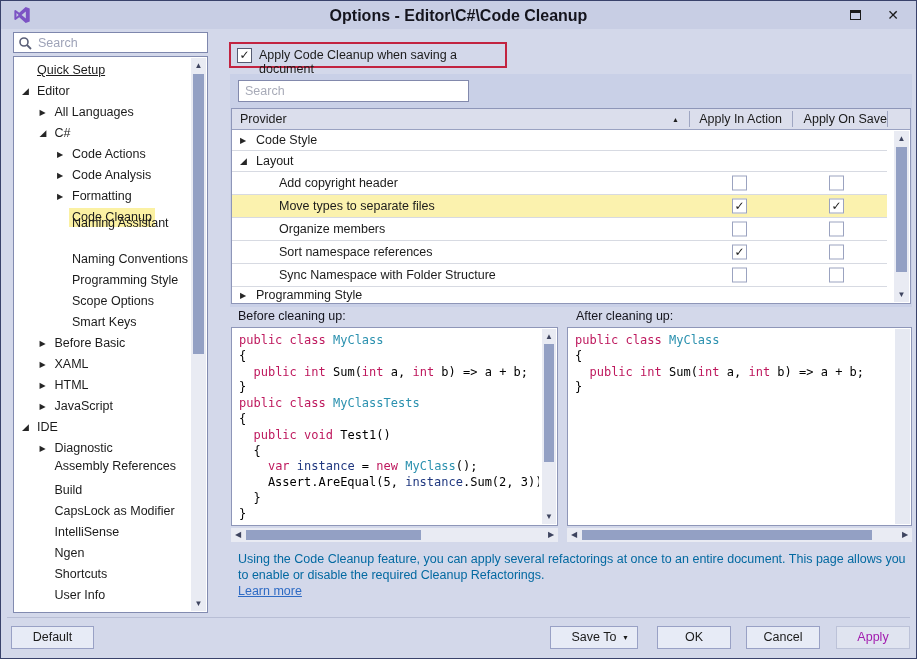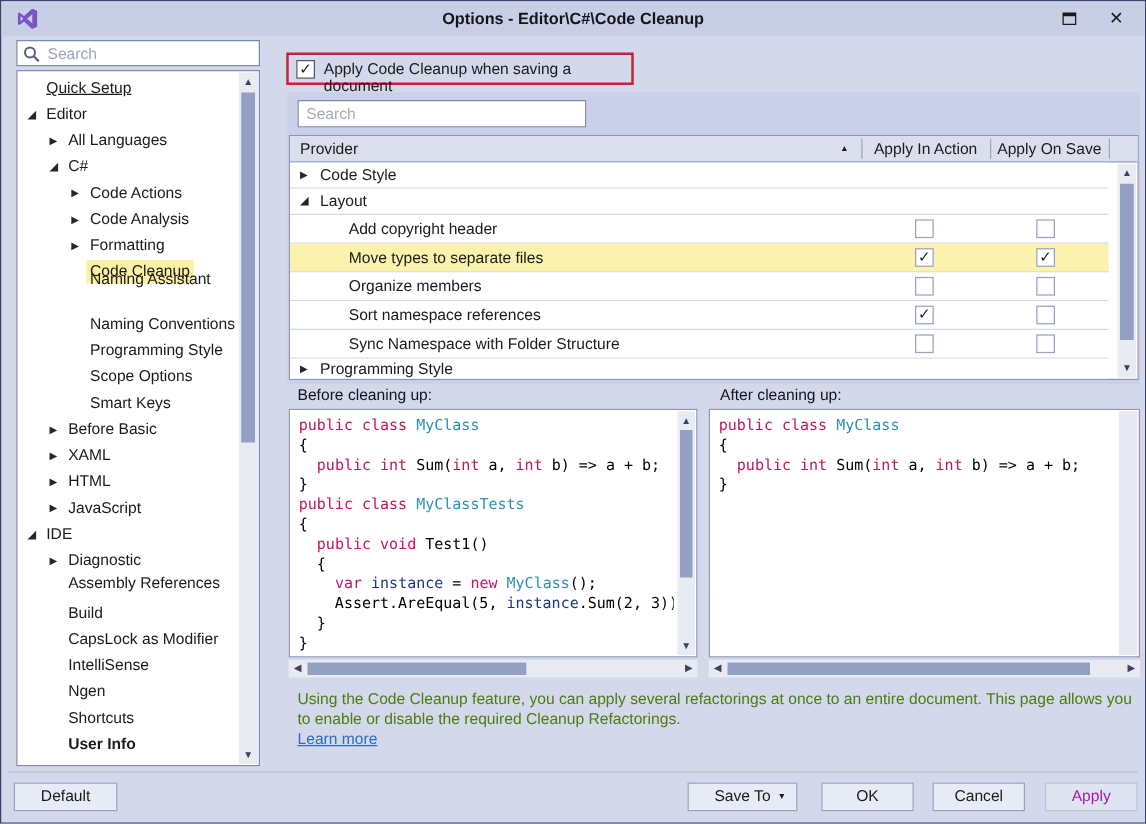--- a/index.html
+++ b/index.html
@@ -4,21 +4,21 @@
 <style>
   * { margin:0; padding:0; box-sizing:border-box; }
   html,body { width:917px; height:659px; }
   body { font-family:"Liberation Sans","DejaVu Sans",sans-serif; font-size:12.5px; color:#1b1b1b; }
 
   .window { position:relative; width:917px; height:659px; background:#d3d8ea; border:1px solid #39426b; overflow:hidden; }
 
   
   .titlebar { position:absolute; left:0; top:0; right:0; height:28px; background:#c8cee4; }
   .vs-logo { position:absolute; left:12px; top:5px; width:18px; height:18px; }
-  .win-title { position:absolute; left:0; right:0; top:6px; text-align:center; font-weight:bold; font-size:13px; color:#14141d; }
+  .win-title { position:absolute; left:0; right:0; top:6px; text-align:center; font-weight:bold; font-size:16px; color:#14141d; }
   .win-btn { position:absolute; top:0; width:30px; height:27px; display:flex; align-items:center; justify-content:center; cursor:default; }
   .btn-max { right:46px; }
   .btn-close { right:8px; font-size:14px; color:#1a1a1a; }
   .max-glyph { width:11px; height:10px; border:1px solid #1a1a1a; border-top:3px solid #1a1a1a; background:transparent; }
 
   
   .side-search { position:absolute; left:12px; top:31px; width:195px; height:21px; background:#fff; border:1px solid #7e87ad; }
   .side-search input { position:absolute; left:24px; top:1px; right:2px; height:17px; border:none; outline:none; font-size:12.5px; font-family:inherit; color:#1b1b1b; background:transparent; }
   .side-search input::placeholder { color:#9ea3b8; }
   .mag { position:absolute; left:4px; top:3px; }
@@ -50,21 +50,21 @@
   .group-panel { position:absolute; left:229px; top:73px; width:682px; height:233px; background:#c9d0e7; }
   .main-search { position:absolute; left:237px; top:79px; width:231px; height:22px; background:#fff; border:1px solid #8289ac; }
   .main-search input { position:absolute; left:6px; top:2px; right:2px; height:16px; border:none; outline:none; font-size:12.5px; font-family:inherit; background:transparent; }
   .main-search input::placeholder { color:#a8abb8; }
 
   .grid { position:absolute; left:230px; top:107px; width:680px; height:196px; background:#fff; border:1px solid #8e96b8; }
   .grid-header { position:absolute; left:0; top:0; right:0; height:21px; background:#dbdeec; border-bottom:1px solid #9aa2c2; }
   .gh-label { position:absolute; top:3px; }
   .gh-provider { left:8px; }
   .gh-inaction { left:457px; width:103px; text-align:center; }
-  .gh-onsave { left:560px; width:95px; text-align:center; }
+  .gh-onsave { left:560px; width:95px; text-align:right; }
   .gh-sort { position:absolute; left:440px; top:7px; font-size:7px; color:#1e1e1e; }
   .gh-sep { position:absolute; top:2px; bottom:2px; width:1px; background:#9fa6c2; }
   .grid-body { position:absolute; left:0; top:21px; width:655px; bottom:0; overflow:hidden; }
   .grid-row { position:absolute; left:0; right:0; border-bottom:1px solid #d7dae2; background:#fff; }
   .grid-row.hl { background:#fbf2ae; }
   .gw { position:absolute; left:8px; top:50%; transform:translateY(-50%); font-size:8px; color:#262626; }
   .gw.exp { font-size:9px; }
   .gl { position:absolute; left:24px; top:50%; transform:translateY(-50%); white-space:nowrap; }
   .il { position:absolute; left:47px; top:50%; transform:translateY(-50%); white-space:nowrap; }
   .grid-row .cb { position:absolute; top:50%; transform:translateY(-50%); }
@@ -72,21 +72,21 @@
 
   .pane-label { position:absolute; color:#14141d; }
   .code-panel { position:absolute; top:326px; height:199px; background:#fff; border:1px solid #8e96b8; }
   .code-area { position:absolute; left:7px; top:5px; right:18px; bottom:2px; overflow:hidden;
                font-family:"DejaVu Sans Mono","Liberation Mono",monospace; font-size:12px; line-height:15.8px; }
   .code-line { white-space:pre; }
   .tok-k { color:#be185d; } .tok-t { color:#2b91af; } .tok-v { color:#1f377f; } .tok-p { color:#000; }
   .before-scroll { right:1px; top:1px; bottom:1px; width:14px; }
   .after-vtrack { position:absolute; right:1px; top:1px; bottom:1px; width:15px; background:#e6e9f2; }
 
-  .desc { position:absolute; left:237px; top:550px; width:676px; line-height:16px; color:#4d7c0f; }
+  .desc { position:absolute; left:237px; top:550px; width:676px; line-height:16px; color:#0369a1; }
   .learn-more { position:absolute; left:237px; top:583px; color:#2e6bc4; text-decoration:underline; cursor:pointer; }
 
   .foot-sep { position:absolute; left:6px; right:6px; top:616px; border-top:1px solid #b8bed5; }
   .btn { position:absolute; top:625px; height:23px; background:#e7ebf6; border:1px solid #99a1c5; text-align:center; line-height:21px; font-size:12.5px; color:#1b1b1b; cursor:default; }
   .btn-default { left:10px; width:83px; }
   .btn-saveto { left:549px; width:88px; }
   .btn-ok { left:656px; width:74px; }
   .btn-cancel { left:745px; width:74px; }
   .btn-apply { left:835px; width:74px; background:#e0e4f0; border-color:#bcc2d8; color:#a21caf; }
   .saveto-caret { position:absolute; right:8px; top:0; font-size:7px; line-height:21px; color:#1b1b1b; }
@@ -199,21 +199,21 @@
         </div>
         <div class="tree-row" style="top: 465px;">
           <span class="tl" style="left: 37.5px;">IntelliSense</span>
         </div>
         <div class="tree-row" style="top: 486px;">
           <span class="tl" style="left: 37.5px;">Ngen</span>
         </div>
         <div class="tree-row" style="top: 507px;">
           <span class="tl" style="left: 37.5px;">Shortcuts</span>
         </div>
-        <div class="tree-row" style="top: 528px; font-weight: bold;">
+        <div class="tree-row" style="top: 528px;">
           <span class="tl" style="left: 37.5px;">User Info</span>
         </div>
       </div>
     <div class="sb-v tree-scroll">
       <div class="sb-btn" style="top:0;">▲</div>
       <div class="sb-thumb-v" style="top:16px; height:280px;"></div>
       <div class="sb-btn" style="bottom:0;">▼</div>
     </div>
   </div>
 

